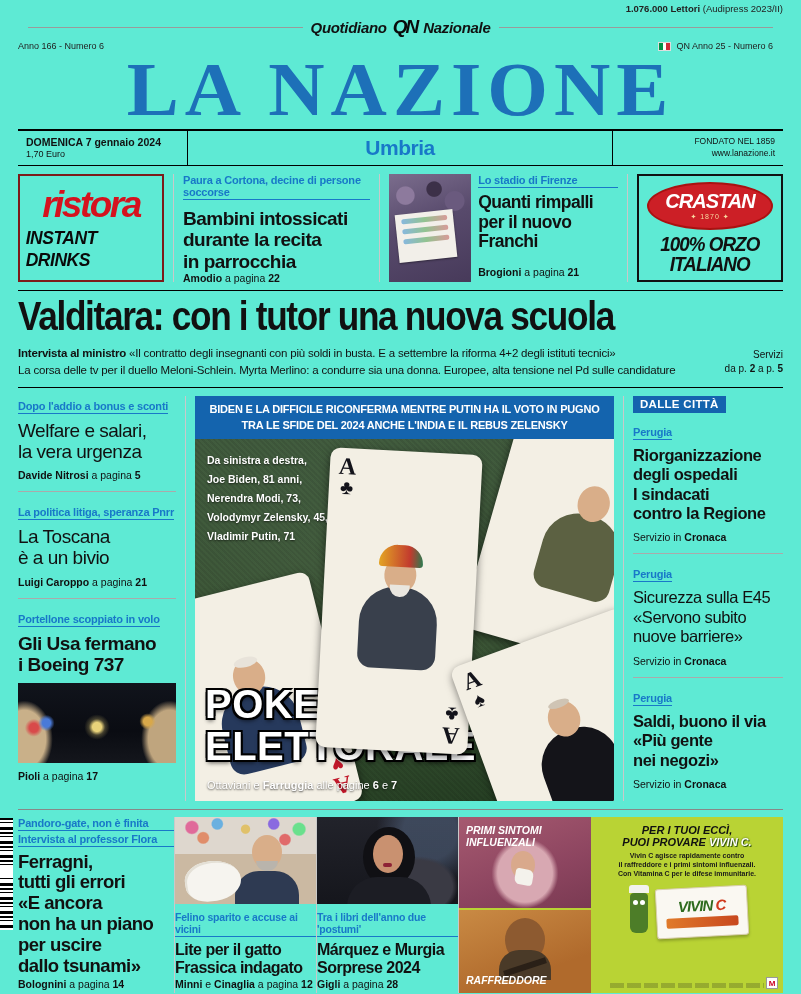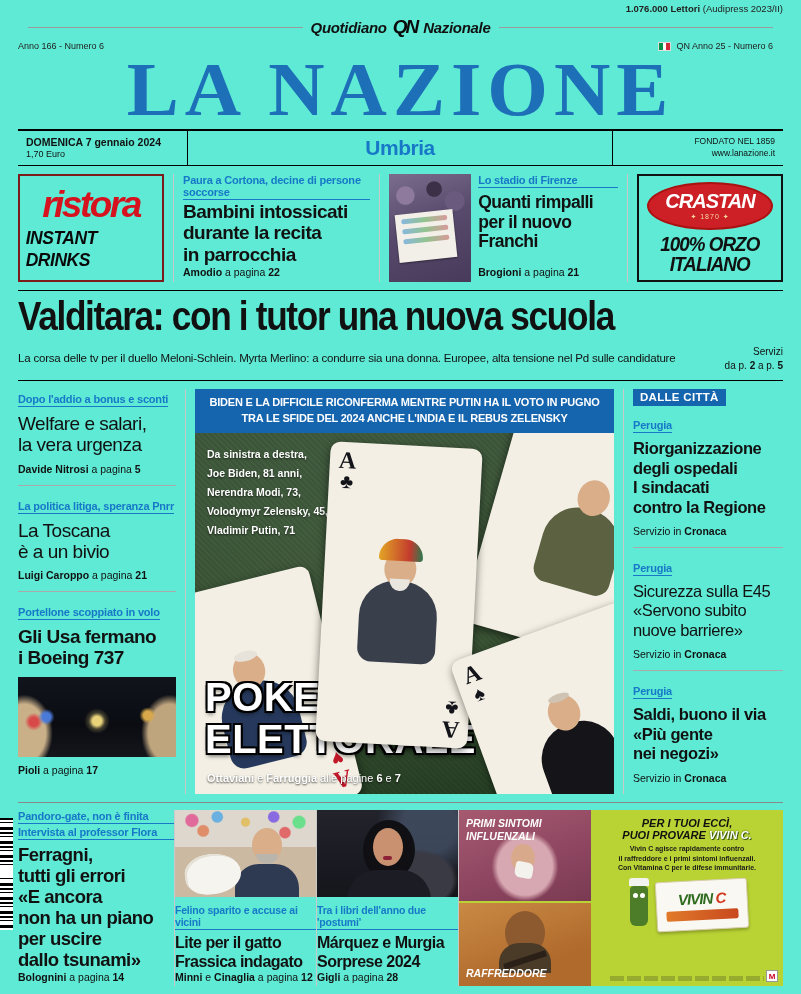--- a/index.html
+++ b/index.html
@@ -35,21 +35,21 @@
   .hl { white-space:pre-line; letter-spacing:-0.5px; }
   .vsep { width:1px; background:#c9c9c9; }
   .hdiv { border:none; border-top:1px solid #aaa; margin:10px 0; }
 
   
   .toprow { display:flex; margin:8px 18px 0 18px; height:108px; gap:9px; }
   .ad-ristora { width:146px; border:2px solid #7d1a1a; display:flex; flex-direction:column; align-items:center; justify-content:center; padding:0; }
   .ristora-brand { color:#d5121e; font-style:italic; font-weight:900; font-size:37px; letter-spacing:-2.5px; line-height:1; }
   .ristora-tag { color:#0a0a0a; font-weight:bold; font-size:19px; letter-spacing:-0.5px; transform:scaleX(0.92); margin-top:4px; font-style:italic; }
   .topstory { flex:1.35; display:flex; flex-direction:column; }
-  .topstory .hl { font-size:19px; font-weight:bold; line-height:1.12; margin-top:1px; }
+  .topstory .hl { font-size:19px; font-weight:bold; line-height:1.12; margin-top:8px; }
   .topstory .byline { margin-top:auto; padding-bottom:4px; }
   .franchi-unit { flex:1.65; display:flex; gap:7px; }
   .photo-stadium { width:82px; height:100%; flex:none; background:
       radial-gradient(circle at 20% 20%, #8d7a9d 0 8%, transparent 9%),
       radial-gradient(circle at 55% 14%, #3c3048 0 7%, transparent 8%),
       radial-gradient(circle at 80% 25%, #6a5a7e 0 9%, transparent 10%),
       radial-gradient(circle at 35% 45%, #2c2438 0 8%, transparent 9%),
       linear-gradient(160deg,#7b6d8d 0%, #584a6c 45%, #473a5a 100%); position:relative; overflow:hidden; }
   .stadium-sign { position:absolute; left:8px; top:38px; width:58px; height:48px; background:#f2efe9; transform:rotate(-6deg); box-shadow:0 1px 2px rgba(0,0,0,.4); }
   .stadium-sign i { display:block; height:5px; margin:5px 6px 0 6px; background:linear-gradient(90deg,#5aa0d8,#69b06a,#c77); opacity:.7; border-radius:2px; }
@@ -265,20 +265,21 @@
       <div class="crastan-tag">100% ORZO
 ITALIANO</div>
     </div>
   </div>
 
   <hr class="toprule">
 
   <div class="lead-hl">Valditara: con i tutor una nuova scuola</div>
   <div class="deckrow">
     <div class="deck">
+      <div><span style="font-weight: bold;">Intervista al ministro </span><span>«Il contratto degli insegnanti con più soldi in busta. E a settembre la riforma 4+2 degli istituti tecnici»</span></div>
       <div><span>La corsa delle tv per il duello Meloni-Schlein. Myrta Merlino: a condurre sia una donna. Europee, alta tensione nel Pd sulle candidature</span></div>
     </div>
     <div class="services">
       <div><span>Servizi</span></div>
       <div><span>da p. </span><span style="font-weight: bold;">2</span><span> a p. </span><span style="font-weight: bold;">5</span></div>
     </div>
   </div>
   <hr class="leadrule">
 
   <div class="main">
@@ -360,21 +361,21 @@
           </div>
         </div>
 
         <div class="felt-caption">Da sinistra a destra,
 Joe Biden, 81 anni,
 Nerendra Modi, 73,
 Volodymyr Zelensky, 45,
 Vladimir Putin, 71</div>
         <div class="poker-title">POKER
 ELETTORALE</div>
-        <div class="felt-byline"><span style="font-weight: bold;">Ottaviani</span><span> e </span><span style="font-weight: bold;">Farruggia</span><span> alle pagine </span><span style="font-weight: bold;">6</span><span> e </span><span style="font-weight: bold;">7</span></div>
+        <div class="felt-byline"><span style="font-weight: normal;">Ottaviani</span><span> e </span><span style="font-weight: bold;">Farruggia</span><span> alle pagine </span><span style="font-weight: bold;">6</span><span> e </span><span style="font-weight: bold;">7</span></div>
       </div>
     </div>
 
     <div class="vsep"></div>
 
     <div class="rightcol">
       <span class="badge">DALLE CITTÀ</span>
       <div>
         <span class="kicker">Perugia</span>
         <div class="hl hl-bold">Riorganizzazione

